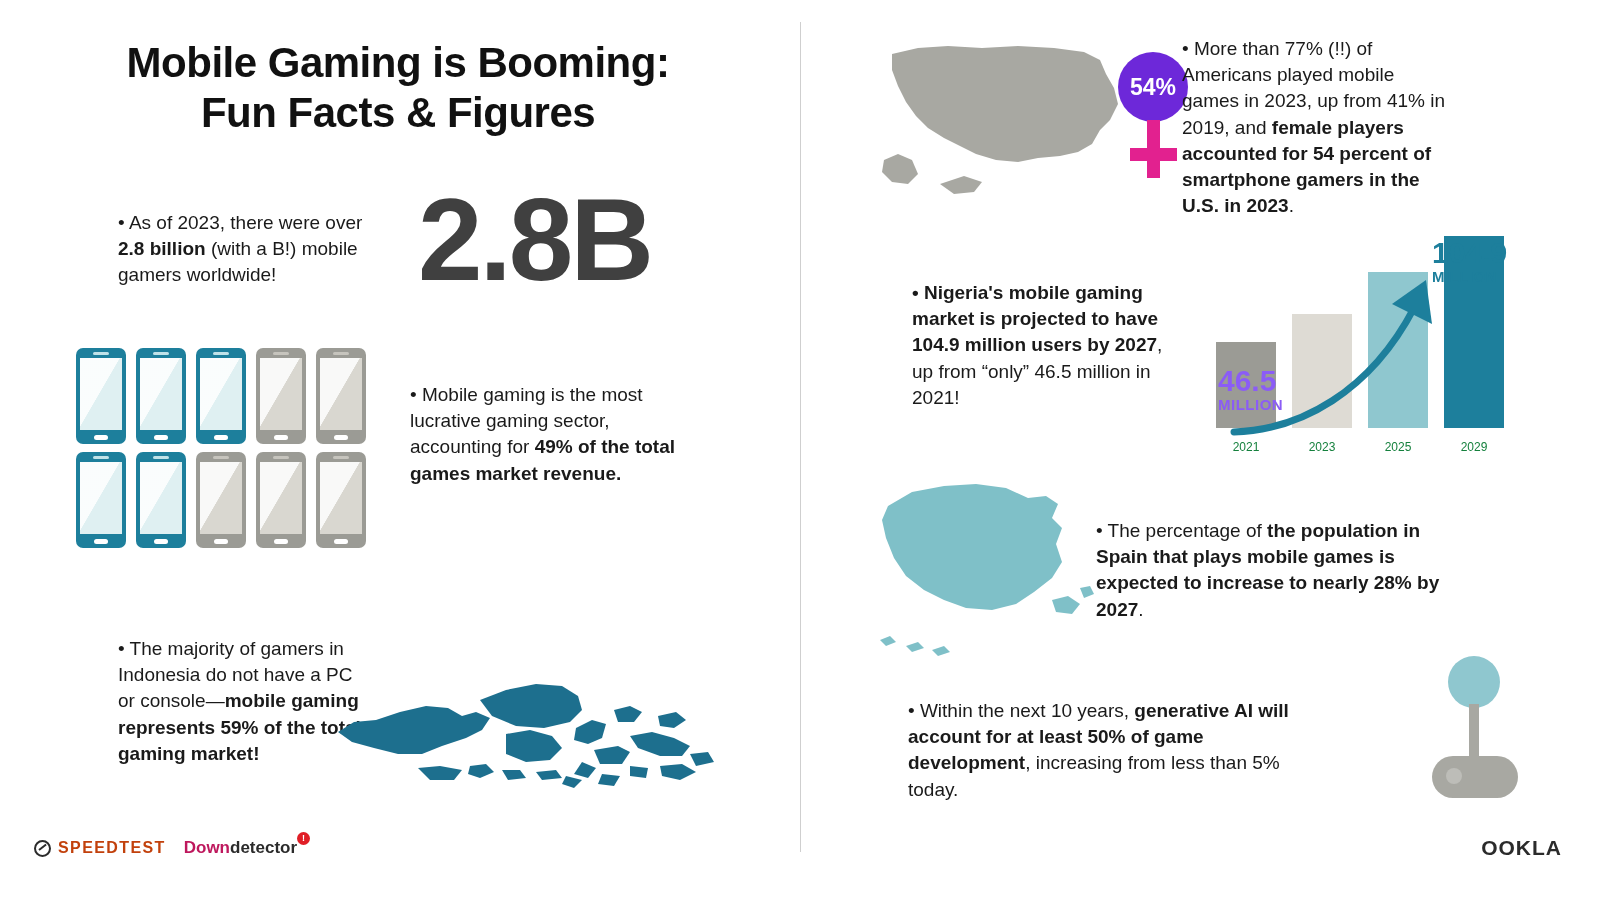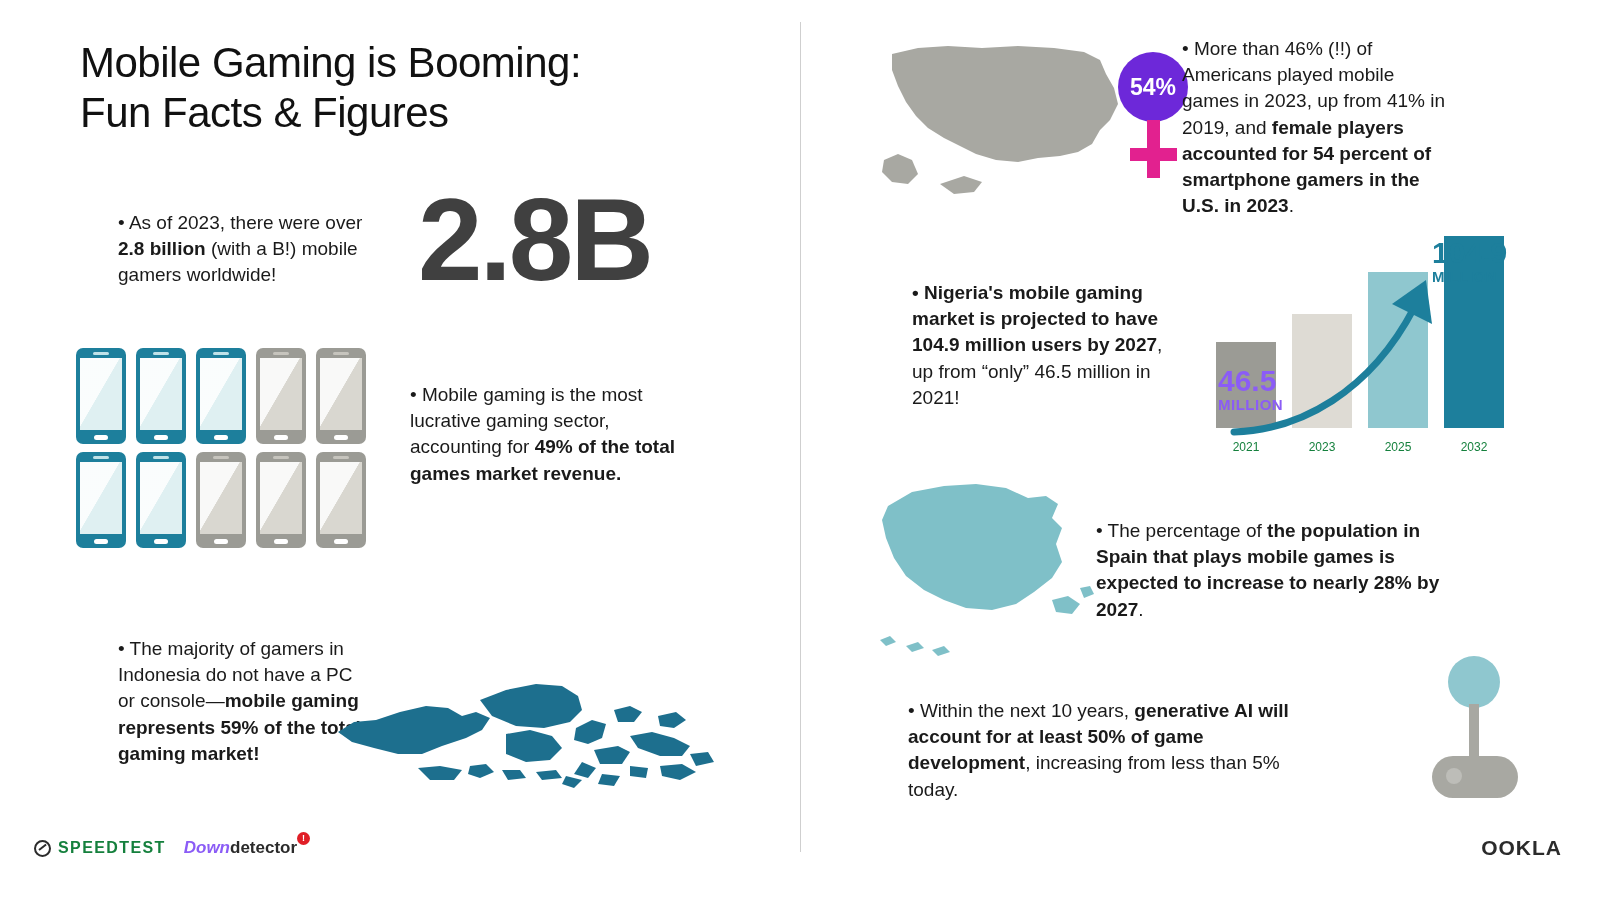--- a/index.html
+++ b/index.html
@@ -25,28 +25,29 @@
     left: 800px;
     top: 22px;
     width: 1px;
     height: 830px;
     background: #cfcfcf;
   }
 
   
   .title {
     position: absolute;
-    left: 80px;
+    left: 68px;
     top: 38px;
     width: 660px;
     font-size: 42px;
     line-height: 1.18;
-    font-weight: normal;
+    font-weight: bold;
     letter-spacing: -0.5px;
     color: #111111;
+    text-align: center;
   }
 
   .bignum {
     position: absolute;
     left: 418px;
     top: 182px;
     font-size: 116px;
     line-height: 1;
     font-weight: bold;
     color: #404040;
@@ -159,21 +160,21 @@
     align-items: center;
     gap: 18px;
   }
   .speedtest-logo {
     display: flex;
     align-items: center;
     gap: 7px;
     font-size: 16px;
     font-weight: bold;
     letter-spacing: 1.4px;
-    color: #15803d;
+    color: #c2410c;
   }
   .speedtest-mark {
     width: 17px;
     height: 17px;
     border-radius: 50%;
     border: 2px solid #2b2b2b;
     position: relative;
     box-sizing: border-box;
   }
   .speedtest-mark::after {
@@ -186,21 +187,21 @@
     background: #2b2b2b;
     transform: rotate(-38deg);
     transform-origin: left center;
   }
   .dd-logo {
     font-size: 17px;
     font-weight: bold;
     color: #2b2b2b;
     position: relative;
   }
-  .dd-logo .down { color: #8b5cf6; font-style: italic; }
+  .dd-logo .down { color: #be185d; }
   .dd-badge {
     position: absolute;
     top: -6px;
     right: -13px;
     width: 13px;
     height: 13px;
     border-radius: 50%;
     background: #e01e26;
     color: #fff;
     font-size: 9px;
@@ -559,21 +560,21 @@
     </g>
   </svg>
 
   <div class="female-badge">
     <div class="circle">54%</div>
     <div class="stem"></div>
     <div class="cross"></div>
   </div>
 
   <div class="fact fact-us">
-    <span>• More than 46% (!!) of Americans played mobile games in 2023, up from 41% in 2019, and </span><b>female players accounted for 54 percent of smartphone gamers in the U.S. in 2023</b><span>.</span>
+    <span>• More than 77% (!!) of Americans played mobile games in 2023, up from 41% in 2019, and </span><b>female players accounted for 54 percent of smartphone gamers in the U.S. in 2023</b><span>.</span>
   </div>
 
   <div class="fact fact-nigeria">
     <b>• Nigeria's mobile gaming market is projected to have 104.9 million users by 2027</b><span>, up from “only” 46.5 million in 2021!</span>
   </div>
 
   <div class="chart">
     <div class="plot">
       <div class="bar" style="left:6px;">
         <div class="col" style="height:86px; background:#9b9b95;"></div>
@@ -582,21 +583,21 @@
       <div class="bar" style="left:82px;">
         <div class="col" style="height:114px; background:#dedbd4;"></div>
         <div class="tick">2023</div>
       </div>
       <div class="bar" style="left:158px;">
         <div class="col" style="height:156px; background:#8fc7cf;"></div>
         <div class="tick">2025</div>
       </div>
       <div class="bar" style="left:234px;">
         <div class="col" style="height:192px; background:#1d7f9c;"></div>
-        <div class="tick">2032</div>
+        <div class="tick">2029</div>
       </div>
     </div>
   </div>
 
   <svg class="arrow-svg" viewBox="0 0 230 200">
     <path d="M4,170 C70,168 140,130 184,46" stroke="#1d7f9c" stroke-width="7" fill="none" stroke-linecap="round"></path>
     <polygon points="196,18 202,62 162,42" fill="#1d7f9c"></polygon>
   </svg>
 
   <div class="bar-label label-465">

